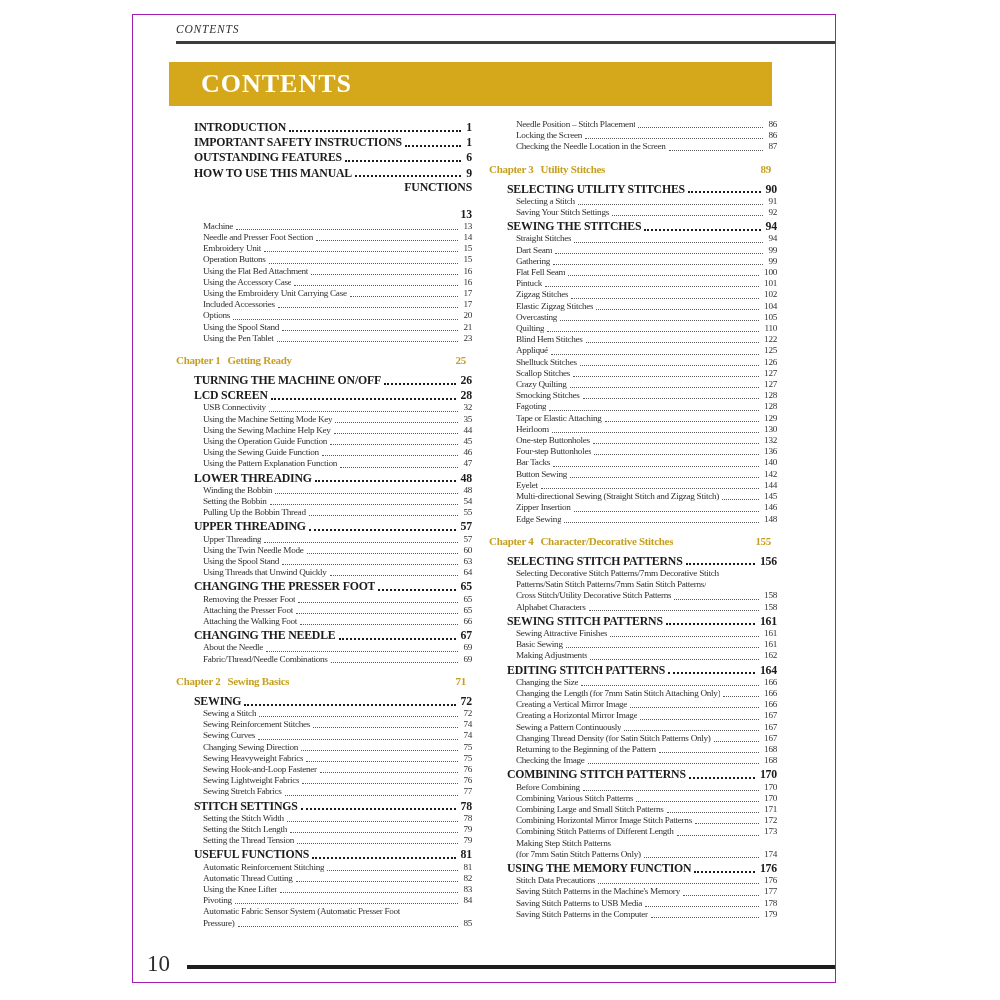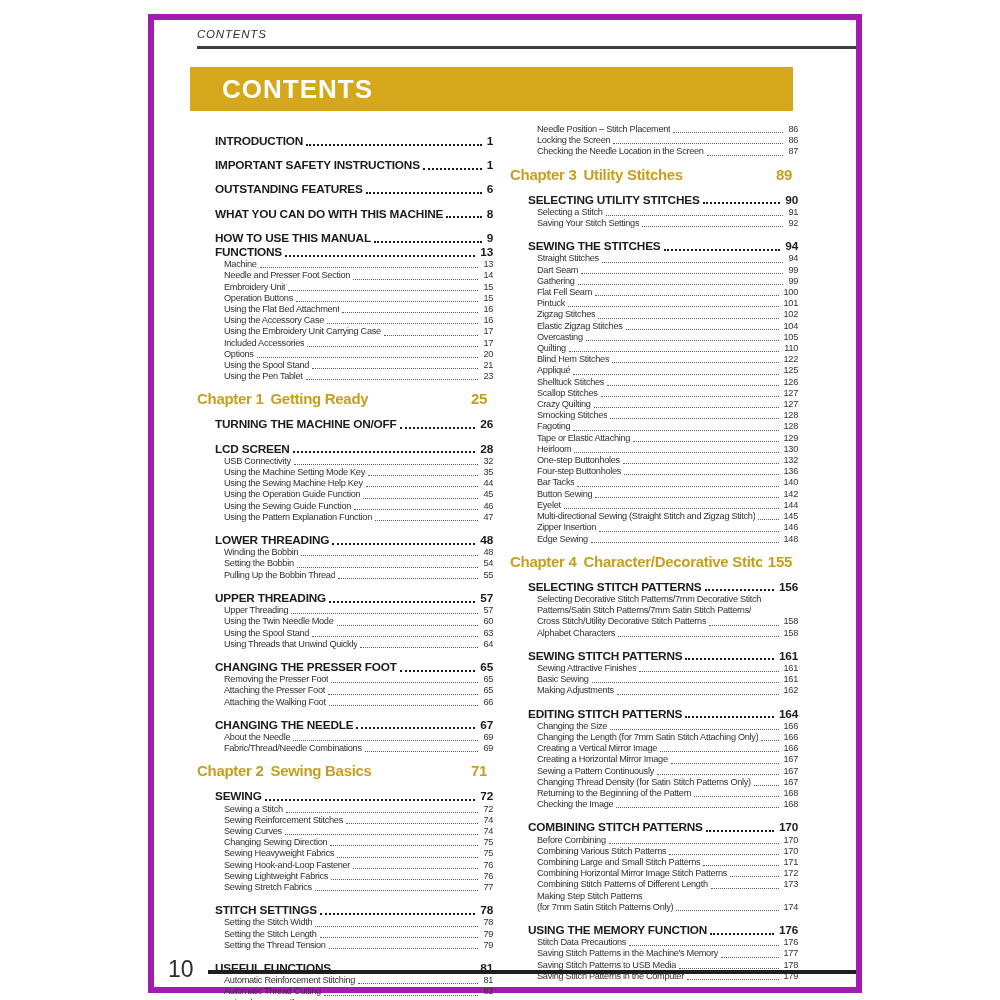--- a/index.html
+++ b/index.html
@@ -5,24 +5,25 @@
   html, body {
     margin: 0; padding: 0;
     width: 1000px; height: 1000px;
     background: #ffffff;
     overflow: hidden;
     font-family: "Liberation Sans", sans-serif;
     --banner-gold: #d5a71a;
     --chapter-gold: #c79f1f;
   }
   .page {
-    position: absolute; left: 148px; top: 14px;
+    position: absolute; left: 132px; top: 14px;
     width: 702px; height: 967px;
-    border: 6px solid #a21caf;
+    border: 1px solid #a21caf;
     background: #fff;
+    font-family: Liberation Serif, serif;
   }
   .running-header {
     position: absolute; left: 43px; top: 8px;
     font-style: italic; font-size: 11.5px; color: #2f2f2f;
     letter-spacing: 0.8px;
   }
   .header-rule {
     position: absolute; left: 43px; right: 0; top: 26px;
     height: 3px; background: #3d3d3d;
   }
@@ -41,37 +42,37 @@
   .col-left  { left: 43px;  width: 296px; }
   .col-right { left: 356px; width: 288px; }
 
   .row { display: flex; align-items: flex-end; }
   .row .t { white-space: nowrap; overflow: hidden; min-width: 0; flex: 0 1 auto; }
   .row .leader { flex: 1 0 8px; }
   .row .pg { flex: 0 0 auto; margin-left: 2px; }
 
   .row.bold {
     font-weight: bold; font-size: 11.8px; line-height: 14.2px;
-    margin-top: 10px; color: #1c1c1c; letter-spacing: -0.2px;
+    margin-top: 1px; color: #1c1c1c; letter-spacing: -0.2px;
     padding-left: 18px;
   }
-  .row.bold.cont { margin-top: 0; }
+  .row.bold.cont { margin-top: 0; flex-direction: column; }
   .row.bold .leader { border-bottom: 2.2px dotted #1c1c1c; margin: 0 3px 2.5px 3px; }
 
   .row.sub {
     font-size: 9.2px; line-height: 11.2px;
     color: #323232; letter-spacing: -0.3px;
     padding-left: 27px;
   }
   .row.sub .leader { border-bottom: 1.4px dotted #5a5a5a; margin: 0 3px 2px 3px; }
 
   .chapter-row {
     display: flex; justify-content: space-between; align-items: baseline;
     color: var(--chapter-gold); font-weight: bold;
-    font-size: 15px; line-height: 17px; letter-spacing: -0.3px;
+    font-size: 11px; line-height: 17px; letter-spacing: -0.3px;
     margin: 8px 0 4px 0; white-space: nowrap;
   }
   .chapter-row .ch-title { display: flex; min-width: 0; overflow: hidden; }
   .chapter-row .ch-num { margin-right: 7px; flex: 0 0 auto; }
   .chapter-row .ch-name { white-space: nowrap; overflow: hidden; }
   .chapter-row .ch-pg { flex: 0 0 auto; margin-left: 6px; margin-right: 6px; }
 
   .footer-pagenum {
     position: absolute; left: 14px; top: 936px;
     font-size: 23px; color: #2b2b2b;
@@ -100,25 +101,20 @@
       </div>
       <div class="row bold">
         <span class="t">IMPORTANT SAFETY INSTRUCTIONS</span>
         <span class="leader"></span>
         <span class="pg">1</span>
       </div>
       <div class="row bold">
         <span class="t">OUTSTANDING FEATURES</span>
         <span class="leader"></span>
         <span class="pg">6</span>
-      </div>
-      <div class="row bold">
-        <span class="t">WHAT YOU CAN DO WITH THIS MACHINE</span>
-        <span class="leader"></span>
-        <span class="pg">8</span>
       </div>
       <div class="row bold">
         <span class="t">HOW TO USE THIS MANUAL</span>
         <span class="leader"></span>
         <span class="pg">9</span>
       </div>
       <div class="row bold cont">
         <span class="t">FUNCTIONS</span>
         <span class="leader"></span>
         <span class="pg">13</span>

